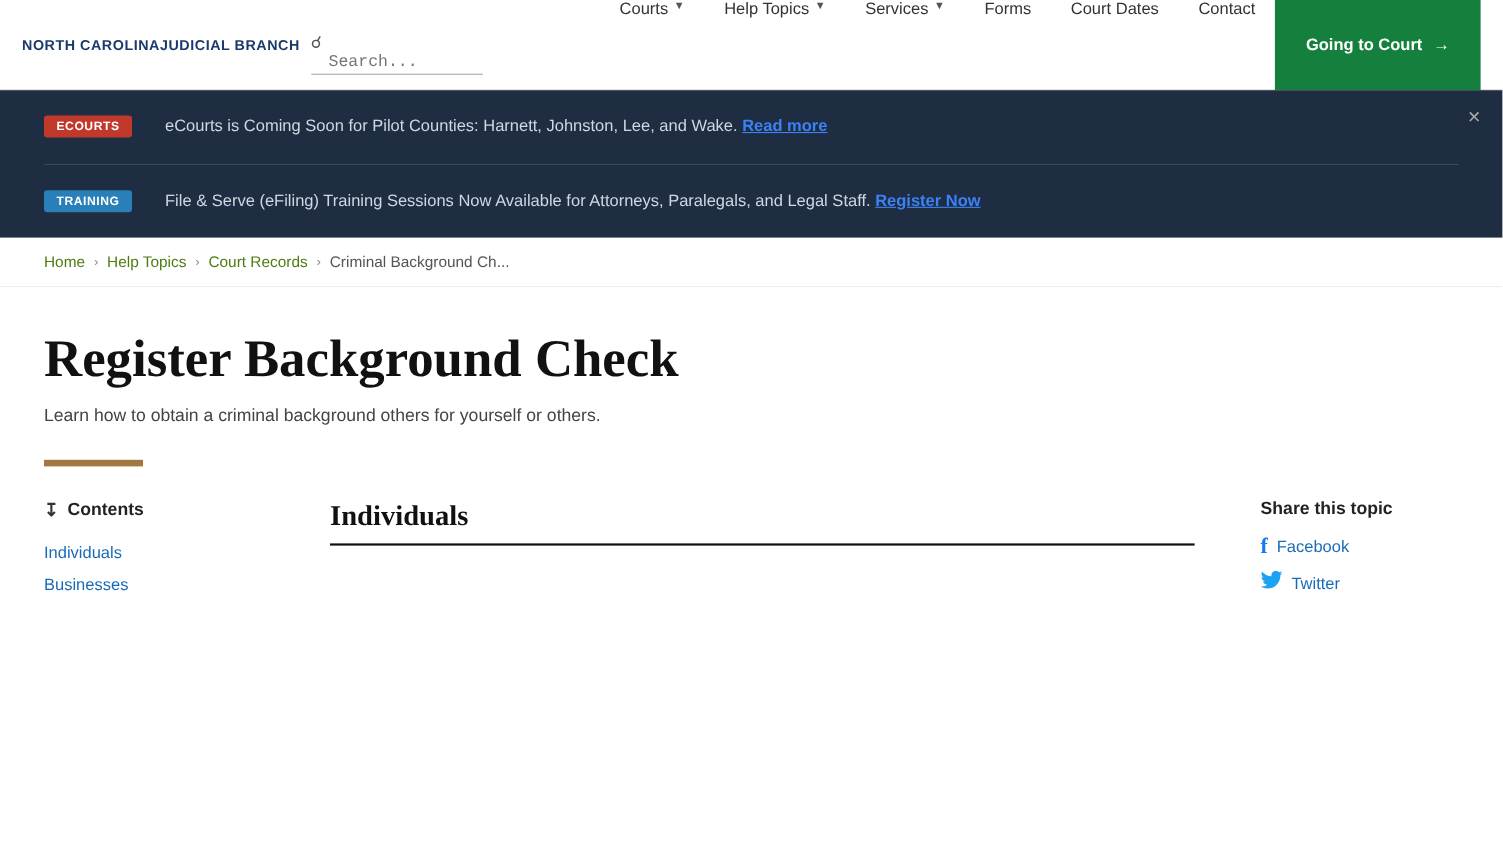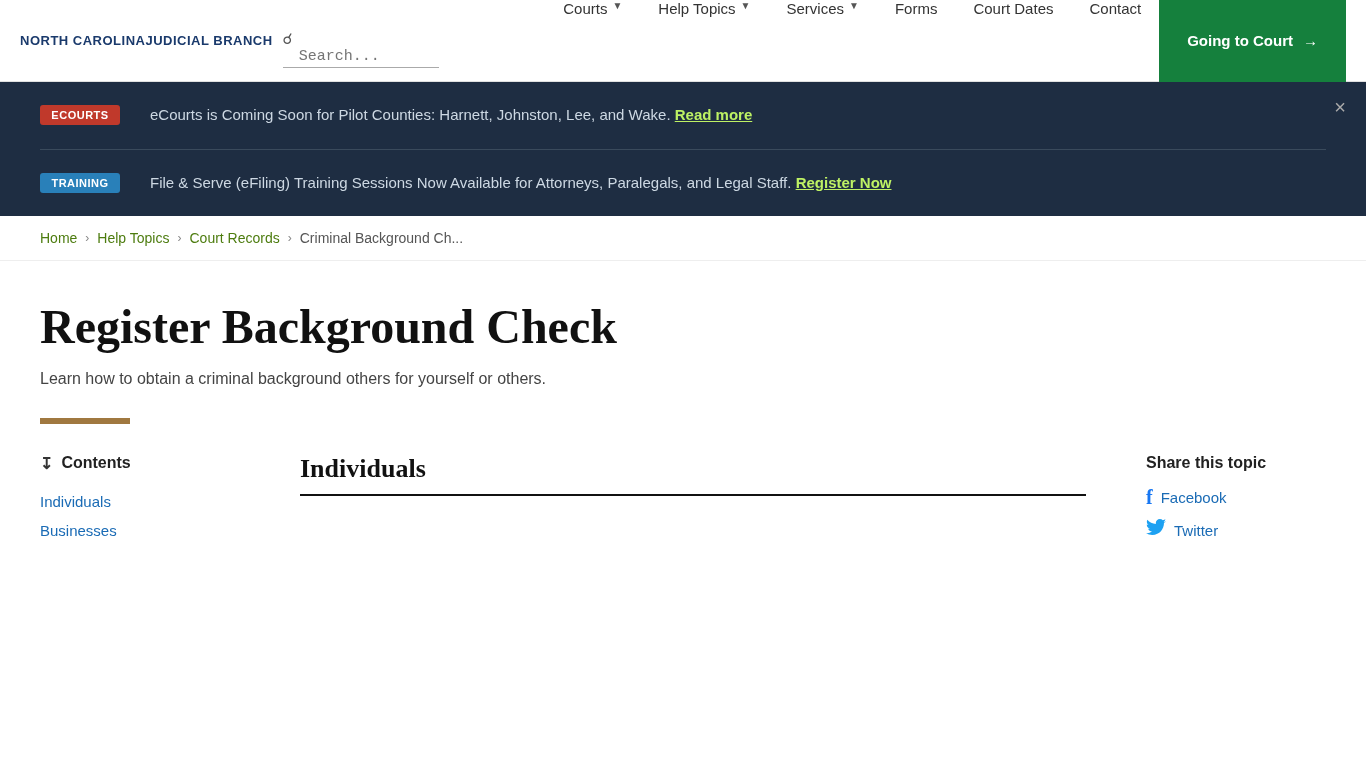--- a/index.html
+++ b/index.html
@@ -125,21 +125,21 @@
     }
     .badge-ecourts { background: #c0392b; }
     .badge-training { background: #2980b9; }
     .banner-text {
       font-family: Arial, sans-serif;
       font-size: 15px;
       color: #cdd8e3;
       line-height: 1.5;
     }
     .banner-link {
-      color: #bef264;
+      color: #3b82f6;
       font-weight: 700;
       text-decoration: underline;
       cursor: pointer;
     }
 
     
     .breadcrumb {
       padding: 14px 40px;
       font-family: Arial, sans-serif;
       font-size: 14px;

